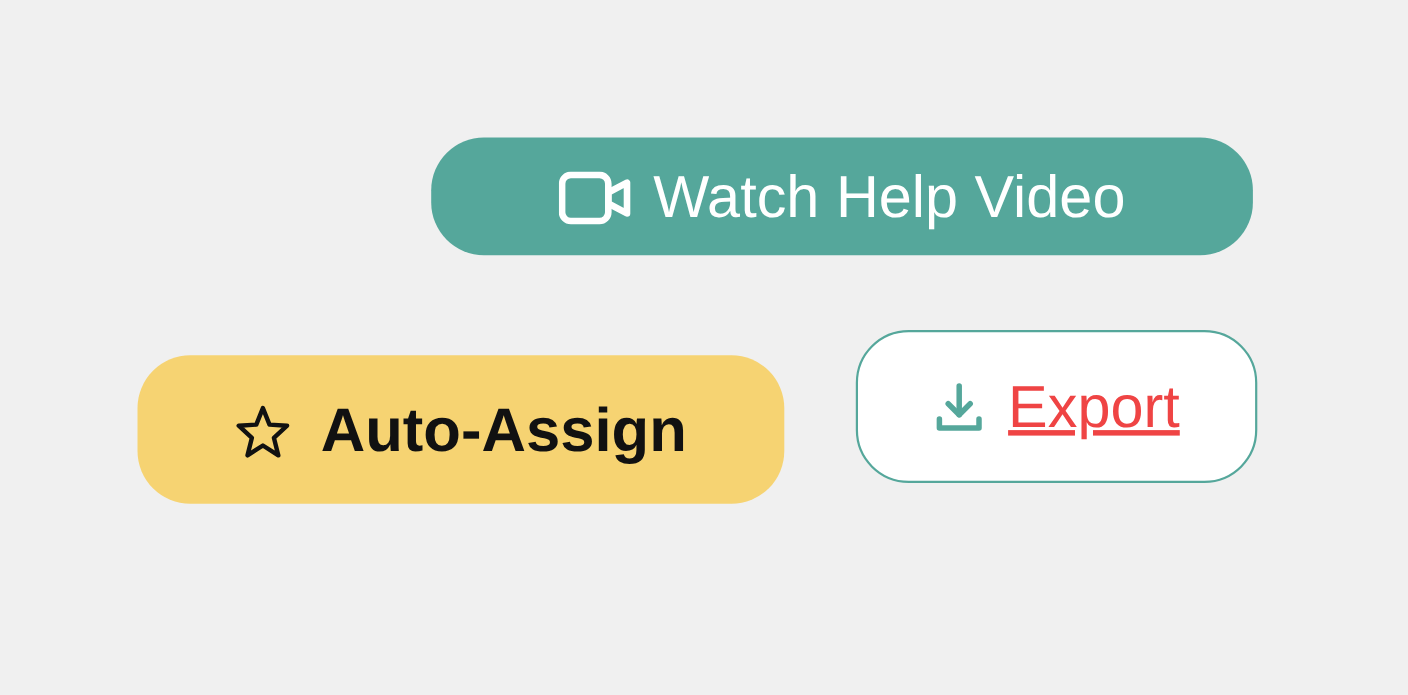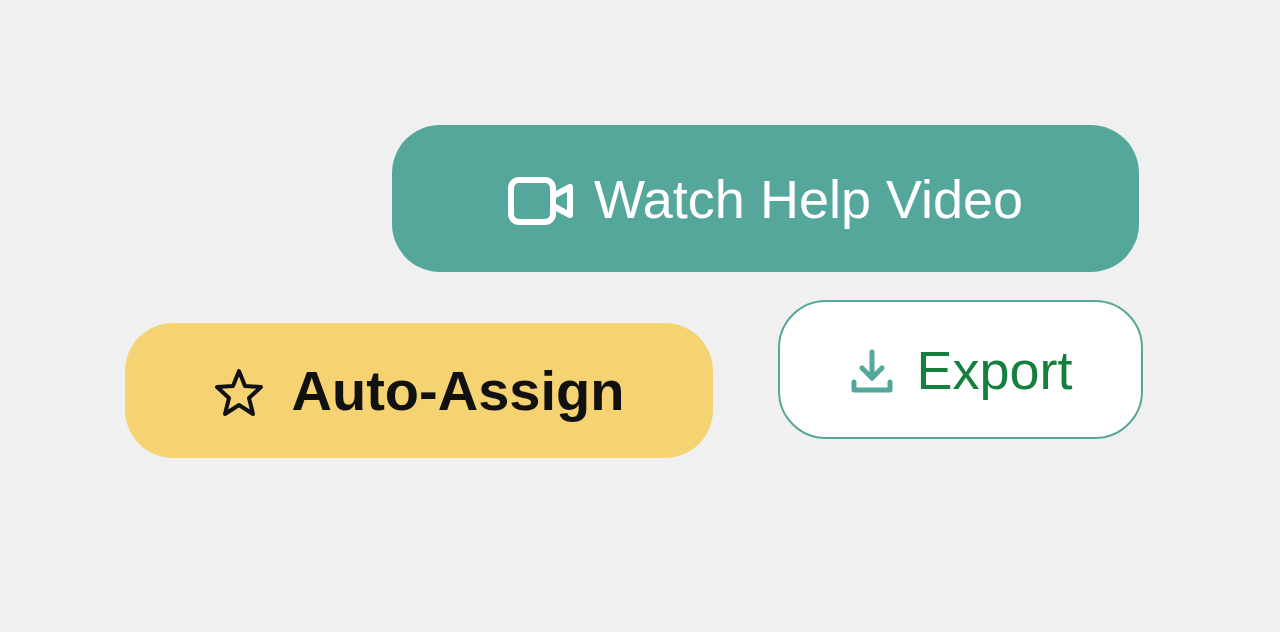--- a/index.html
+++ b/index.html
@@ -21,21 +21,21 @@
       gap: 20px;
       border-radius: 48px;
       cursor: pointer;
       white-space: nowrap;
     }
     .btn-watch-video {
       position: absolute;
       left: 392px;
       top: 125px;
       width: 747px;
-      height: 147px;
+      height: 107px;
       background: #55a79b;
       color: #ffffff;
       font-size: 54px;
       font-weight: 400;
     }
     .btn-watch-video .icon {
       width: 66px;
       height: 48px;
       flex-shrink: 0;
     }
@@ -57,24 +57,25 @@
       height: 50px;
       flex-shrink: 0;
     }
     .btn-export {
       position: absolute;
       left: 778px;
       top: 300px;
       width: 365px;
       height: 139px;
       background: #ffffff;
-      color: #15803d;
+      color: #ef4444;
       border: 2px solid #55a79b;
       font-size: 54px;
       font-weight: 400;
+      text-decoration: underline;
     }
     .btn-export .icon {
       width: 48px;
       height: 48px;
       flex-shrink: 0;
     }
   </style>
 </head>
 <body>
 

